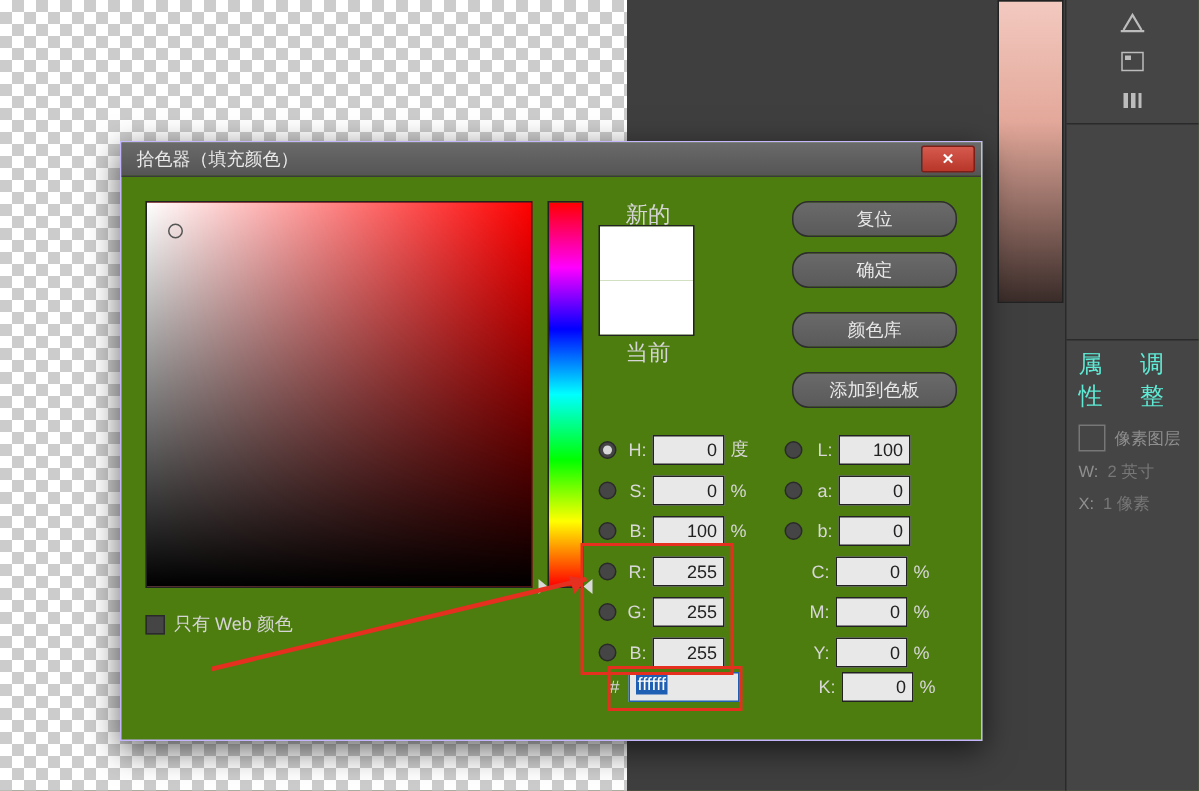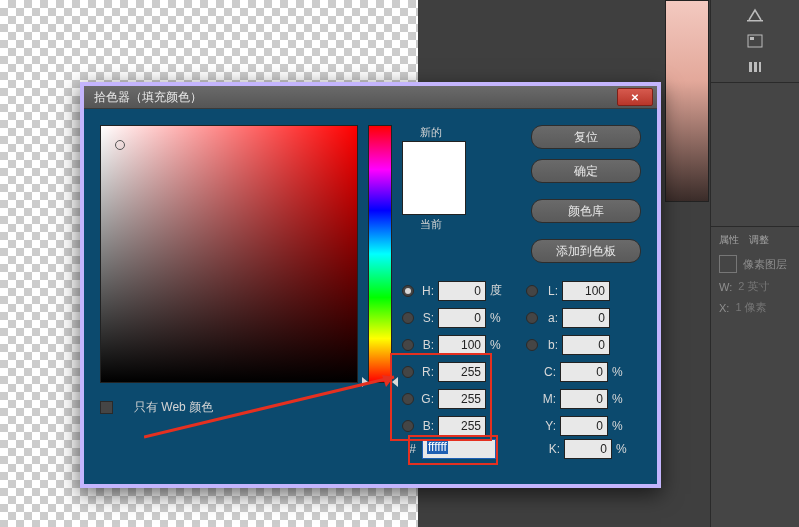--- a/index.html
+++ b/index.html
@@ -3,52 +3,52 @@
 <meta charset="utf-8">
 <style>
 html,body{margin:0;padding:0;width:799px;height:527px;font-family:"Microsoft YaHei",Arial,sans-serif;font-size:12px;color:#d5d5d5;background:#535353;overflow:hidden}
 .canvas-bg{position:absolute;left:0;top:0;width:418px;height:527px;background-image:linear-gradient(45deg,#ccc 25%,transparent 25%,transparent 75%,#ccc 75%,#ccc),linear-gradient(45deg,#ccc 25%,transparent 25%,transparent 75%,#ccc 75%,#ccc);background-size:16px 16px;background-position:0 0,8px 8px;background-color:#fff}
 .right-area{position:absolute;left:418px;top:0;width:293px;height:527px;background:#3f3f3f}
 .side-panel{position:absolute;right:0;top:0;width:88px;height:527px;background:#454545;border-left:1px solid #2a2a2a}
 .side-icons{display:flex;flex-direction:column;align-items:center;gap:4px;padding:4px 0;border-bottom:1px solid #2a2a2a}
 .side-icon{width:74px;height:22px;display:flex;align-items:center;justify-content:center;color:#bcbcbc}
 .grad-thumb{position:absolute;top:0;right:90px;width:42px;height:200px;background:linear-gradient(180deg,#f3c9c0 0%,#e3a89a 40%,#3a2c29 100%);border:1px solid #222}
 .prop-panel{position:absolute;left:0;right:0;top:226px;border-top:1px solid #2a2a2a;padding:6px 8px;color:#9a9a9a}
-.prop-tabs{display:flex;gap:10px;font-size:10px;color:#a3a3a3;margin-bottom:8px}
+.prop-tabs{display:flex;gap:10px;font-size:16px;color:#5eead4;margin-bottom:8px}
 .prop-row{display:flex;align-items:center;gap:6px;margin:6px 0;font-size:11px;color:#8f8f8f}
 .prop-icon{width:16px;height:16px;border:1px solid #777;display:inline-block}
 .prop-val{color:#777;font-size:11px}
-.dialog{position:absolute;left:80px;top:82px;width:573px;height:398px;background:#0c4a6e;border:4px solid #c4b5fd;box-shadow:0 6px 20px rgba(0,0,0,.6)}
+.dialog{position:absolute;left:80px;top:94px;width:573px;height:398px;background:#4d7c0f;border:1px solid #c4b5fd;box-shadow:0 6px 20px rgba(0,0,0,.6)}
 .titlebar{height:22px;background:linear-gradient(#6a6a6a,#555);display:flex;align-items:center;padding:0 4px 0 10px;color:#eaeaea;border-bottom:1px solid #3a3a3a;font-size:12px}
 .titlebar .spacer{flex:1}
 .close-btn{width:34px;height:16px;background:linear-gradient(#d65a4e,#b8362a);border:1px solid #7e1f17;border-radius:2px;display:flex;align-items:center;justify-content:center;color:#fff;font-size:10px;font-weight:bold}
 .body{position:relative;padding:16px}
 .sv-field{position:absolute;left:16px;top:16px;width:256px;height:256px;background:linear-gradient(to top,#000,rgba(0,0,0,0)),linear-gradient(to right,#fff,rgba(255,255,255,0)),#ff0000;border:1px solid #222}
 .sv-indicator{position:absolute;left:14px;top:14px;width:8px;height:8px;border:1px solid #555;border-radius:50%}
 .hue-strip{position:absolute;left:284px;top:16px;width:22px;height:256px;background:linear-gradient(to bottom,#ff0000 0%,#ff00ff 17%,#0000ff 33%,#00ffff 50%,#00ff00 67%,#ffff00 83%,#ff0000 100%);border:1px solid #222}
 .hue-ptr{position:absolute;left:278px;top:268px;width:0;height:0;border-top:5px solid transparent;border-bottom:5px solid transparent;border-left:6px solid #d9d9d9}
 .hue-ptr2{position:absolute;left:308px;top:268px;width:0;height:0;border-top:5px solid transparent;border-bottom:5px solid transparent;border-right:6px solid #d9d9d9}
 .swatch-box{position:absolute;left:318px;top:32px;width:62px;height:72px;border:1px solid #222}
 .swatch-new{height:50%;background:#fff}
 .swatch-cur{height:50%;background:#fff}
-.swatch-lbl{position:absolute;left:336px;font-size:11px;color:#d5d5d5}
+.swatch-lbl{position:absolute;left:336px;font-size:15px;color:#d5d5d5}
 .btns{position:absolute;right:16px;top:16px;width:110px;display:flex;flex-direction:column;gap:10px}
 .ps-btn{height:22px;border:1px solid #2d2d2d;border-radius:11px;background:linear-gradient(#6a6a6a,#5a5a5a);color:#e8e8e8;display:flex;align-items:center;justify-content:center;font-size:12px}
 .ps-btn:nth-child(3){margin-top:6px}
 .ps-btn:nth-child(4){margin-top:6px}
 .fields{position:absolute;left:318px;top:168px;width:240px}
 .frow{display:flex;align-items:center;height:27px}
 .radio{width:10px;height:10px;border:1px solid #2a2a2a;border-radius:50%;background:#454545;margin-right:4px;display:inline-block;position:relative}
 .radio.on::after{content:"";position:absolute;left:2px;top:2px;width:6px;height:6px;border-radius:50%;background:#d8d8d8}
 .flabel{width:16px;text-align:right;color:#d8d8d8;font-size:12px}
 .finput{width:38px;height:18px;background:#e8e8e8;color:#222;border:1px solid #222;text-align:right;padding:0 4px;font-size:12px;margin:0 4px}
 .funit{width:14px;font-size:12px;color:#d8d8d8}
 .colgap{width:22px}
 .red-box{position:absolute;border:2px solid #e53020;pointer-events:none}
-.web-only{position:absolute;left:16px;top:290px;display:flex;align-items:center;gap:21px;color:#d5d5d5;font-size:12px}
+.web-only{position:absolute;left:16px;top:290px;display:flex;align-items:center;gap:6px;color:#d5d5d5;font-size:12px}
 .chk{width:11px;height:11px;border:1px solid #2a2a2a;background:#454545;display:inline-block}
 .hex-row{position:absolute;left:318px;top:330px;display:flex;align-items:center}
 .hex-input{width:64px;height:18px;background:#e8e8e8;border:1px solid #1e5fb3;padding:0 4px;font-size:12px;color:#fff}
 .hex-sel{display:inline-block;background:#1e5fb3;color:#fff;padding:0 1px}
 .arrow{position:absolute;pointer-events:none}
 </style>
 </head>
 <body>
 
 <div class="canvas-bg"></div>

